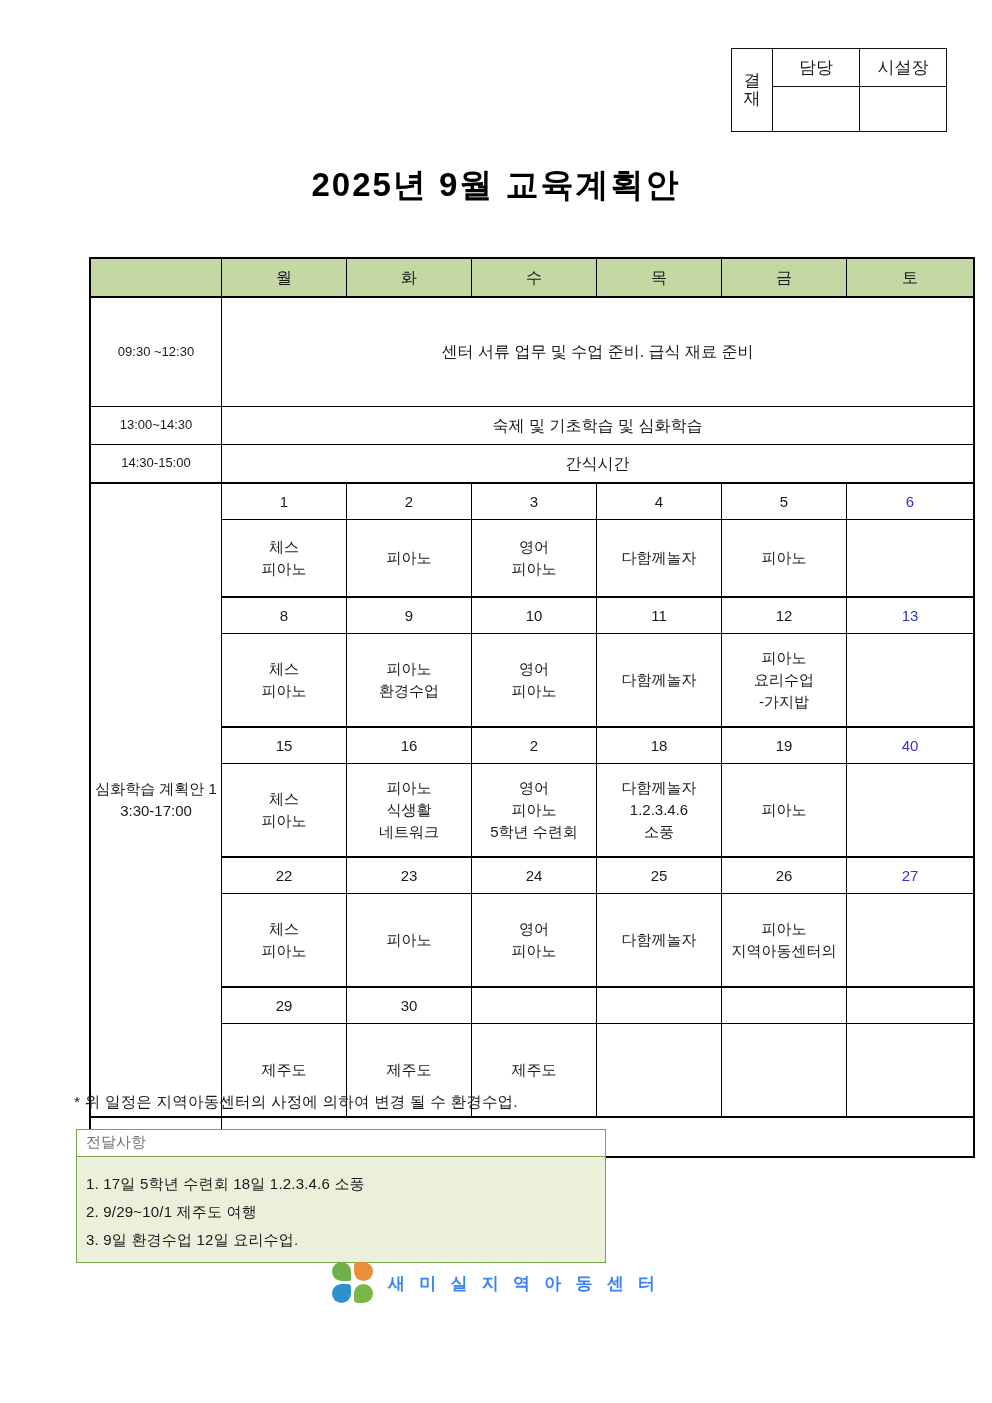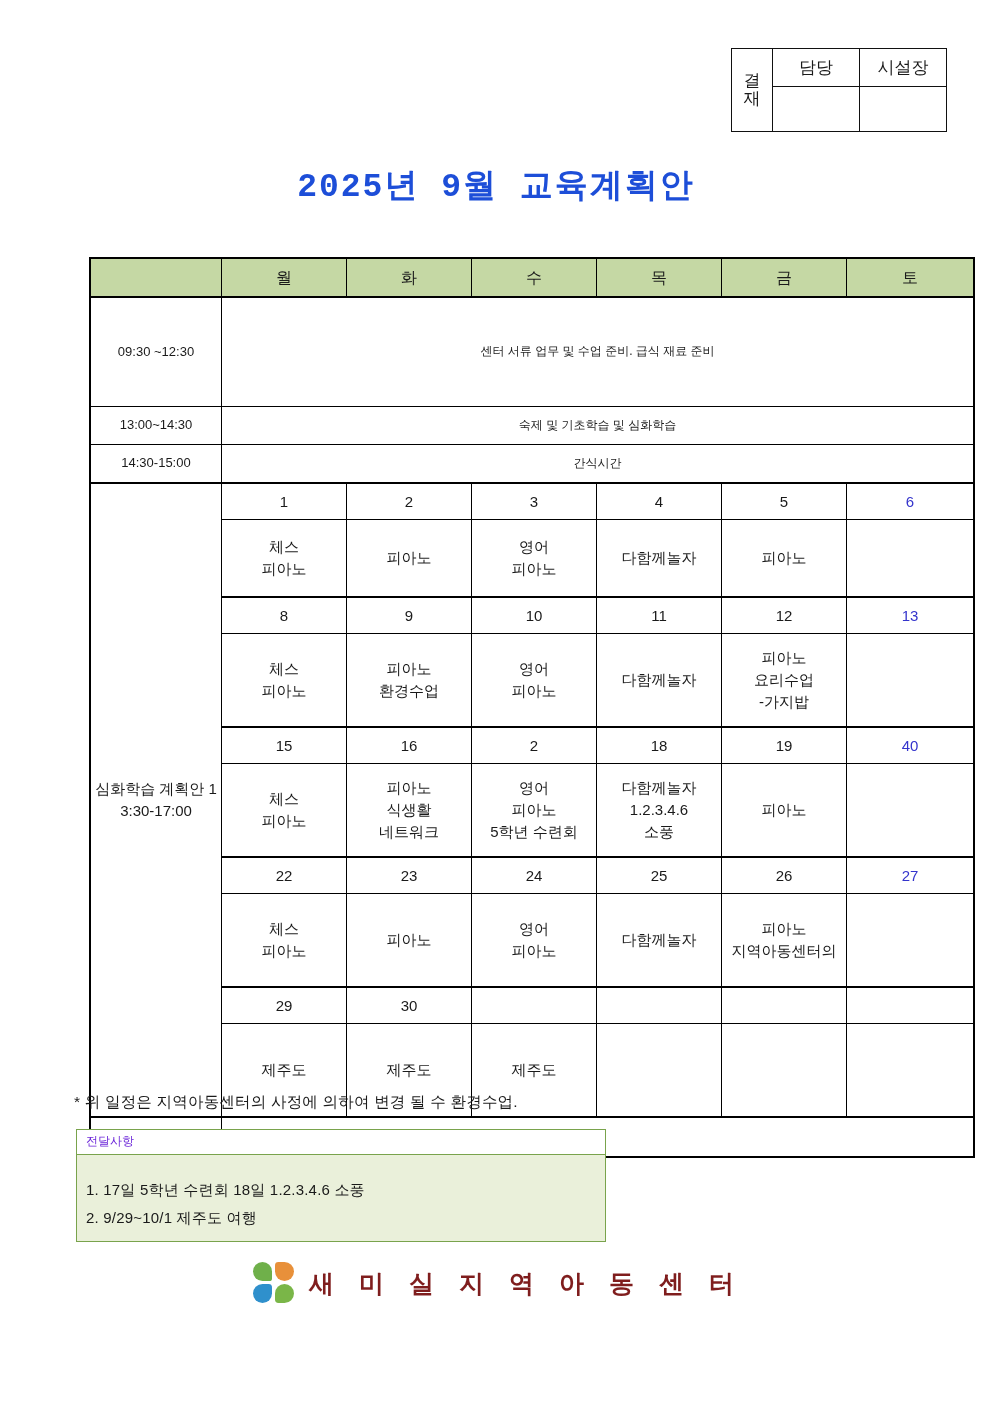--- a/index.html
+++ b/index.html
@@ -49,25 +49,25 @@
   }
   .vert-label span { display: block; }
 
   
   .doc-title {
     position: absolute;
     top: 163px;
     left: 0;
     width: 992px;
     text-align: center;
-    font-family: Liberation Mono, monospace;
+    font-family: Liberation Sans, sans-serif;
     font-weight: bold;
     font-size: 33px;
     letter-spacing: 2px;
-    color: #1d4ed8;
+    color: #000000;
   }
 
   
   .sched-wrap {
     position: absolute;
     top: 257px;
     left: 89px;
     width: 838px;
   }
   table.sched {
@@ -99,21 +99,21 @@
   td.col-day-last { width: 120px; }
 
   td.time-label {
     font-size: 13px;
     text-align: center;
     letter-spacing: 0;
   }
   td.wide-text {
     text-align: left;
     padding-left: 9px;
-    font-size: 12px;
+    font-size: 16px;
     margin-top: 48px;
   }
   tr.morning-row td { height: 104px; }
   tr.simple-row td  { height: 33px; }
 
   td.prog-label {
     text-align: center;
     font-size: 15px;
     line-height: 1.75;
     vertical-align: middle;
@@ -155,26 +155,26 @@
     left: 76px;
     width: 530px;
     border: 1px solid #79a34c;
     box-sizing: border-box;
     font-family: "Liberation Sans", "DejaVu Sans", sans-serif;
   }
   .notices-head {
     background: #ffffff;
     border-bottom: 1px solid #79a34c;
     padding: 3px 8px 4px 9px;
-    font-size: 12px;
-    color: #6d28d9;
+    font-size: 15px;
+    color: #737373;
   }
   .notices-body {
     background: #eaf0da;
-    padding: 21px 8px 9px 9px;
+    padding: 13px 8px 9px 9px;
   }
   .notices-body div {
     font-size: 15px;
     color: #1a1a1a;
     line-height: 1.85;
     letter-spacing: 0.2px;
   }
 
   
   .footer {
@@ -197,25 +197,25 @@
     position: absolute;
     display: block;
     width: 19px;
     height: 19px;
   }
   .lg-tl { left: 0;  top: 0;  background: #6fb04a; border-radius: 11px 11px 3px 11px; }
   .lg-tr { left: 22px; top: 0; background: #e8903a; border-radius: 4px 11px 11px 11px; }
   .lg-bl { left: 0;  top: 22px; background: #2f90cc; border-radius: 11px 4px 11px 11px; }
   .lg-br { left: 22px; top: 22px; background: #7ab648; border-radius: 11px 11px 11px 4px; }
   .logo-text {
-    font-family: Liberation Mono, monospace;
+    font-family: Liberation Serif, serif;
     font-weight: bold;
-    font-size: 25px;
+    font-size: 17px;
     letter-spacing: 5px;
-    color: #7f1d1d;
+    color: #3b82f6;
   }
 </style>
 </head>
 <body>
 
 <div class="approval-wrap">
   <table class="approval">
     <tbody>
         <tr>
       <td class="appr-label vert-label" rowspan="2">
@@ -426,20 +426,21 @@
     </table>
 </div>
 
 <div class="disclaimer">* 위 일정은 지역아동센터의 사정에 의하여 변경 될 수 환경수업.</div>
 
 <div class="notices">
   <div class="notices-head">전달사항</div>
   <div class="notices-body">
     <div>1. 17일 5학년 수련회 18일 1.2.3.4.6 소풍</div>
     <div>2. 9/29~10/1 제주도 여행</div>
+    <div>3. 9일 환경수업 12일 요리수업.</div>
   </div>
 </div>
 
 <div class="footer">
   <span class="logo-mark">
     <i class="lg-tl"></i>
     <i class="lg-tr"></i>
     <i class="lg-bl"></i>
     <i class="lg-br"></i>
   </span>

